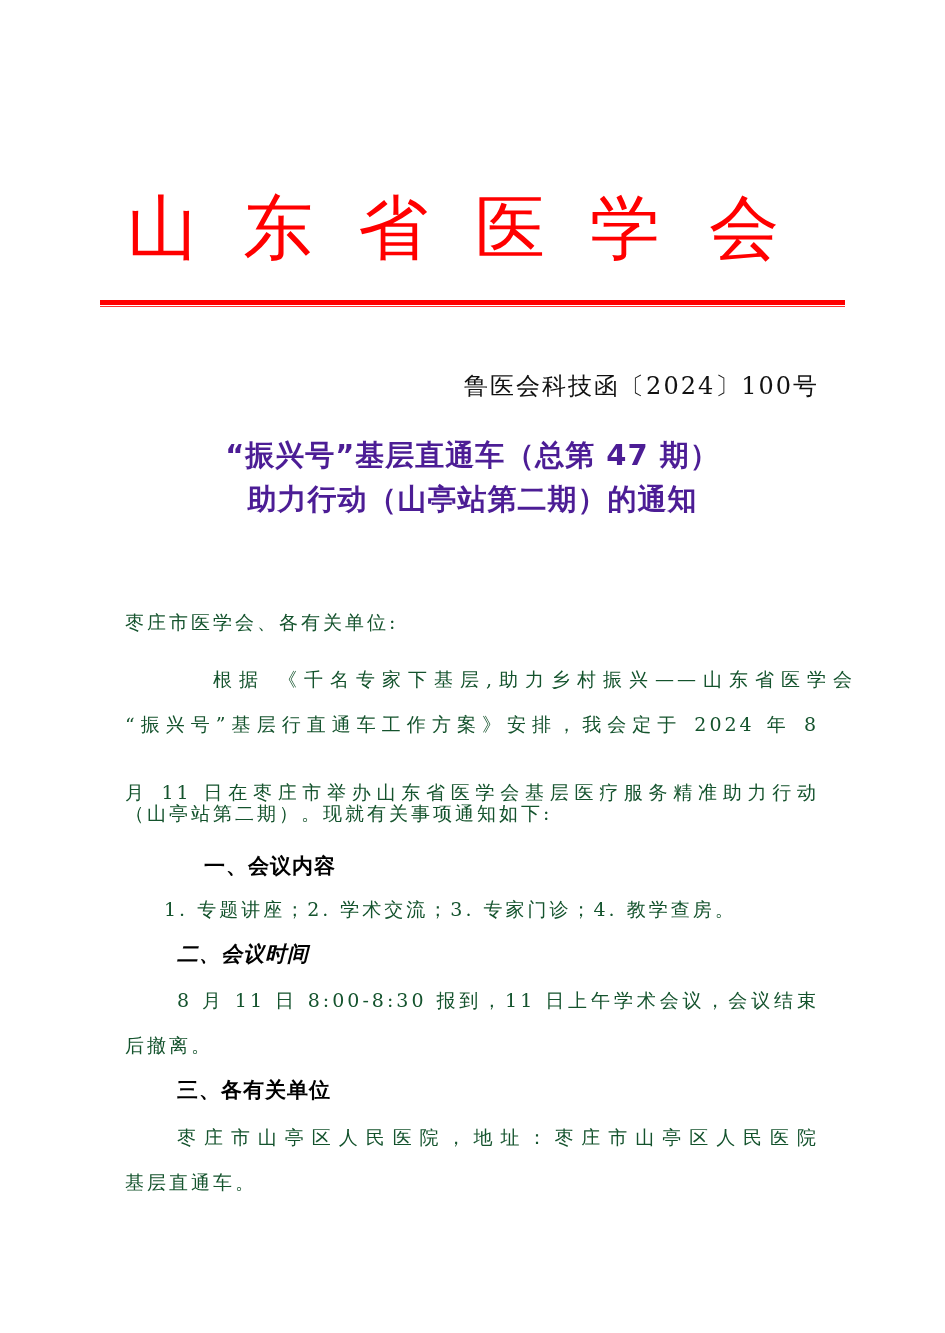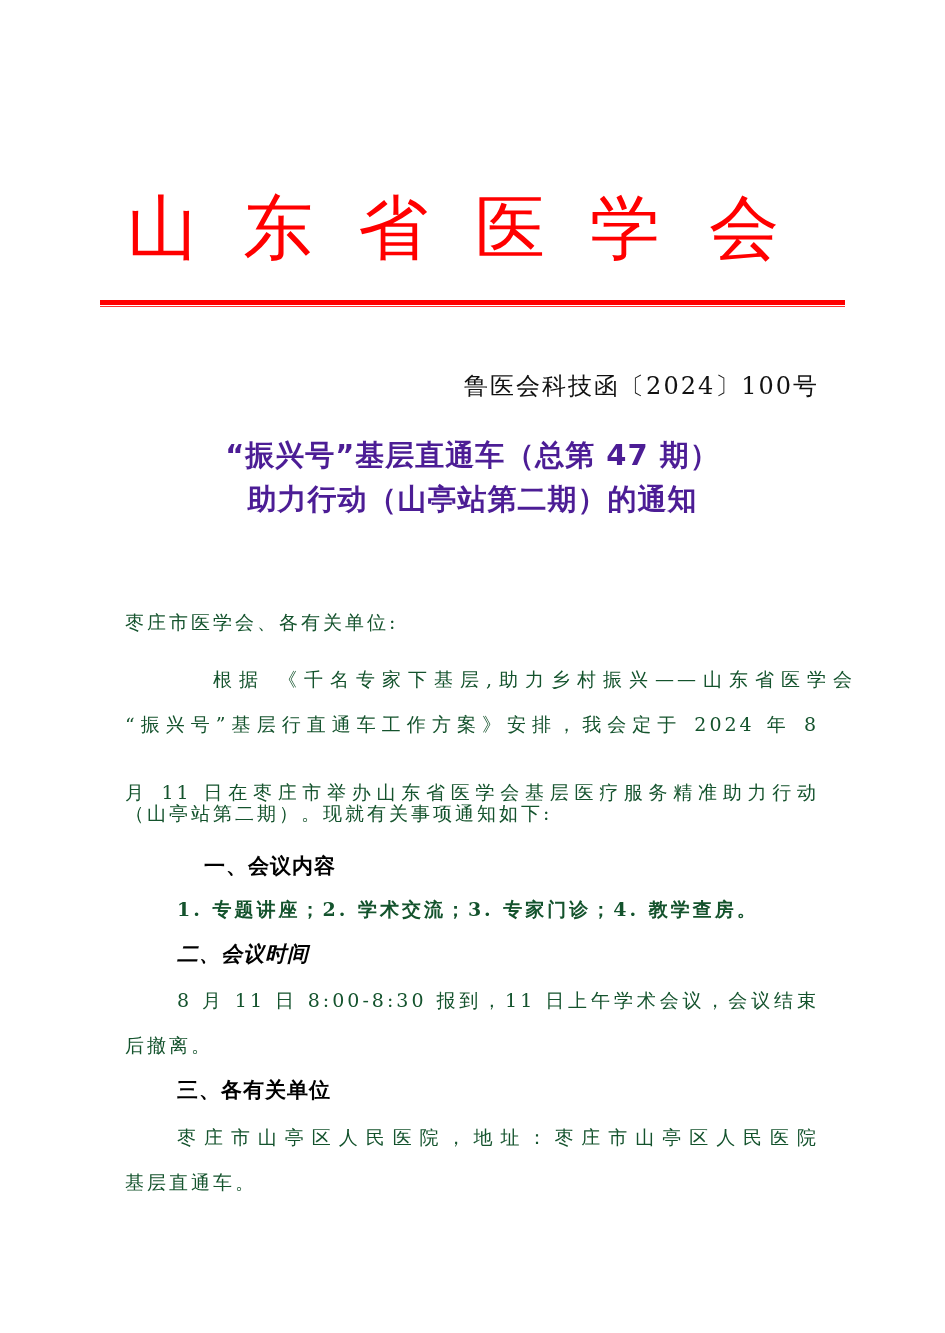--- a/index.html
+++ b/index.html
@@ -122,21 +122,21 @@
 </div>
 
 <div class="abs body-line" style="left:125px; top:606px;">枣庄市医学会、各有关单位:</div>
 
 <div class="abs body-line justify" style="left:177px; top:663px; width:642px;margin-left:36px;">根据 《千名专家下基层,助力乡村振兴——山东省医学会</div>
 <div class="abs body-line justify" style="left:125px; top:708px;">“振兴号”基层行直通车工作方案》安排，我会定于 2024 年 8</div>
 <div class="abs body-line justify" style="left:125px; top:752px;margin-top:24px;">月 11 日在枣庄市举办山东省医学会基层医疗服务精准助力行动</div>
 <div class="abs body-line" style="left:125px; top:797px;">（山亭站第二期）。现就有关事项通知如下:</div>
 
 <div class="abs heading-line" style="left:177px; top:850px;margin-left:27px;">一、会议内容</div>
-<div class="abs body-line" style="left:177px; top:893px;font-weight:bold;">1. 专题讲座；2. 学术交流；3. 专家门诊；4. 教学查房。</div>
+<div class="abs body-line" style="left:164px; top:893px;">1. 专题讲座；2. 学术交流；3. 专家门诊；4. 教学查房。</div>
 
 <div class="abs heading-line" style="left:177px; top:938px;font-style:italic;">二、会议时间</div>
 <div class="abs body-line justify" style="left:177px; top:984px; width:642px;">8 月 11 日 8:00-8:30 报到，11 日上午学术会议，会议结束</div>
 <div class="abs body-line" style="left:125px; top:1029px;">后撤离。</div>
 
 <div class="abs heading-line" style="left:177px; top:1074px;">三、各有关单位</div>
 <div class="abs body-line justify" style="left:177px; top:1121px; width:642px;">枣庄市山亭区人民医院，地址：枣庄市山亭区人民医院</div>
 <div class="abs body-line" style="left:125px; top:1166px;">基层直通车。</div>
 
 </body></html>

